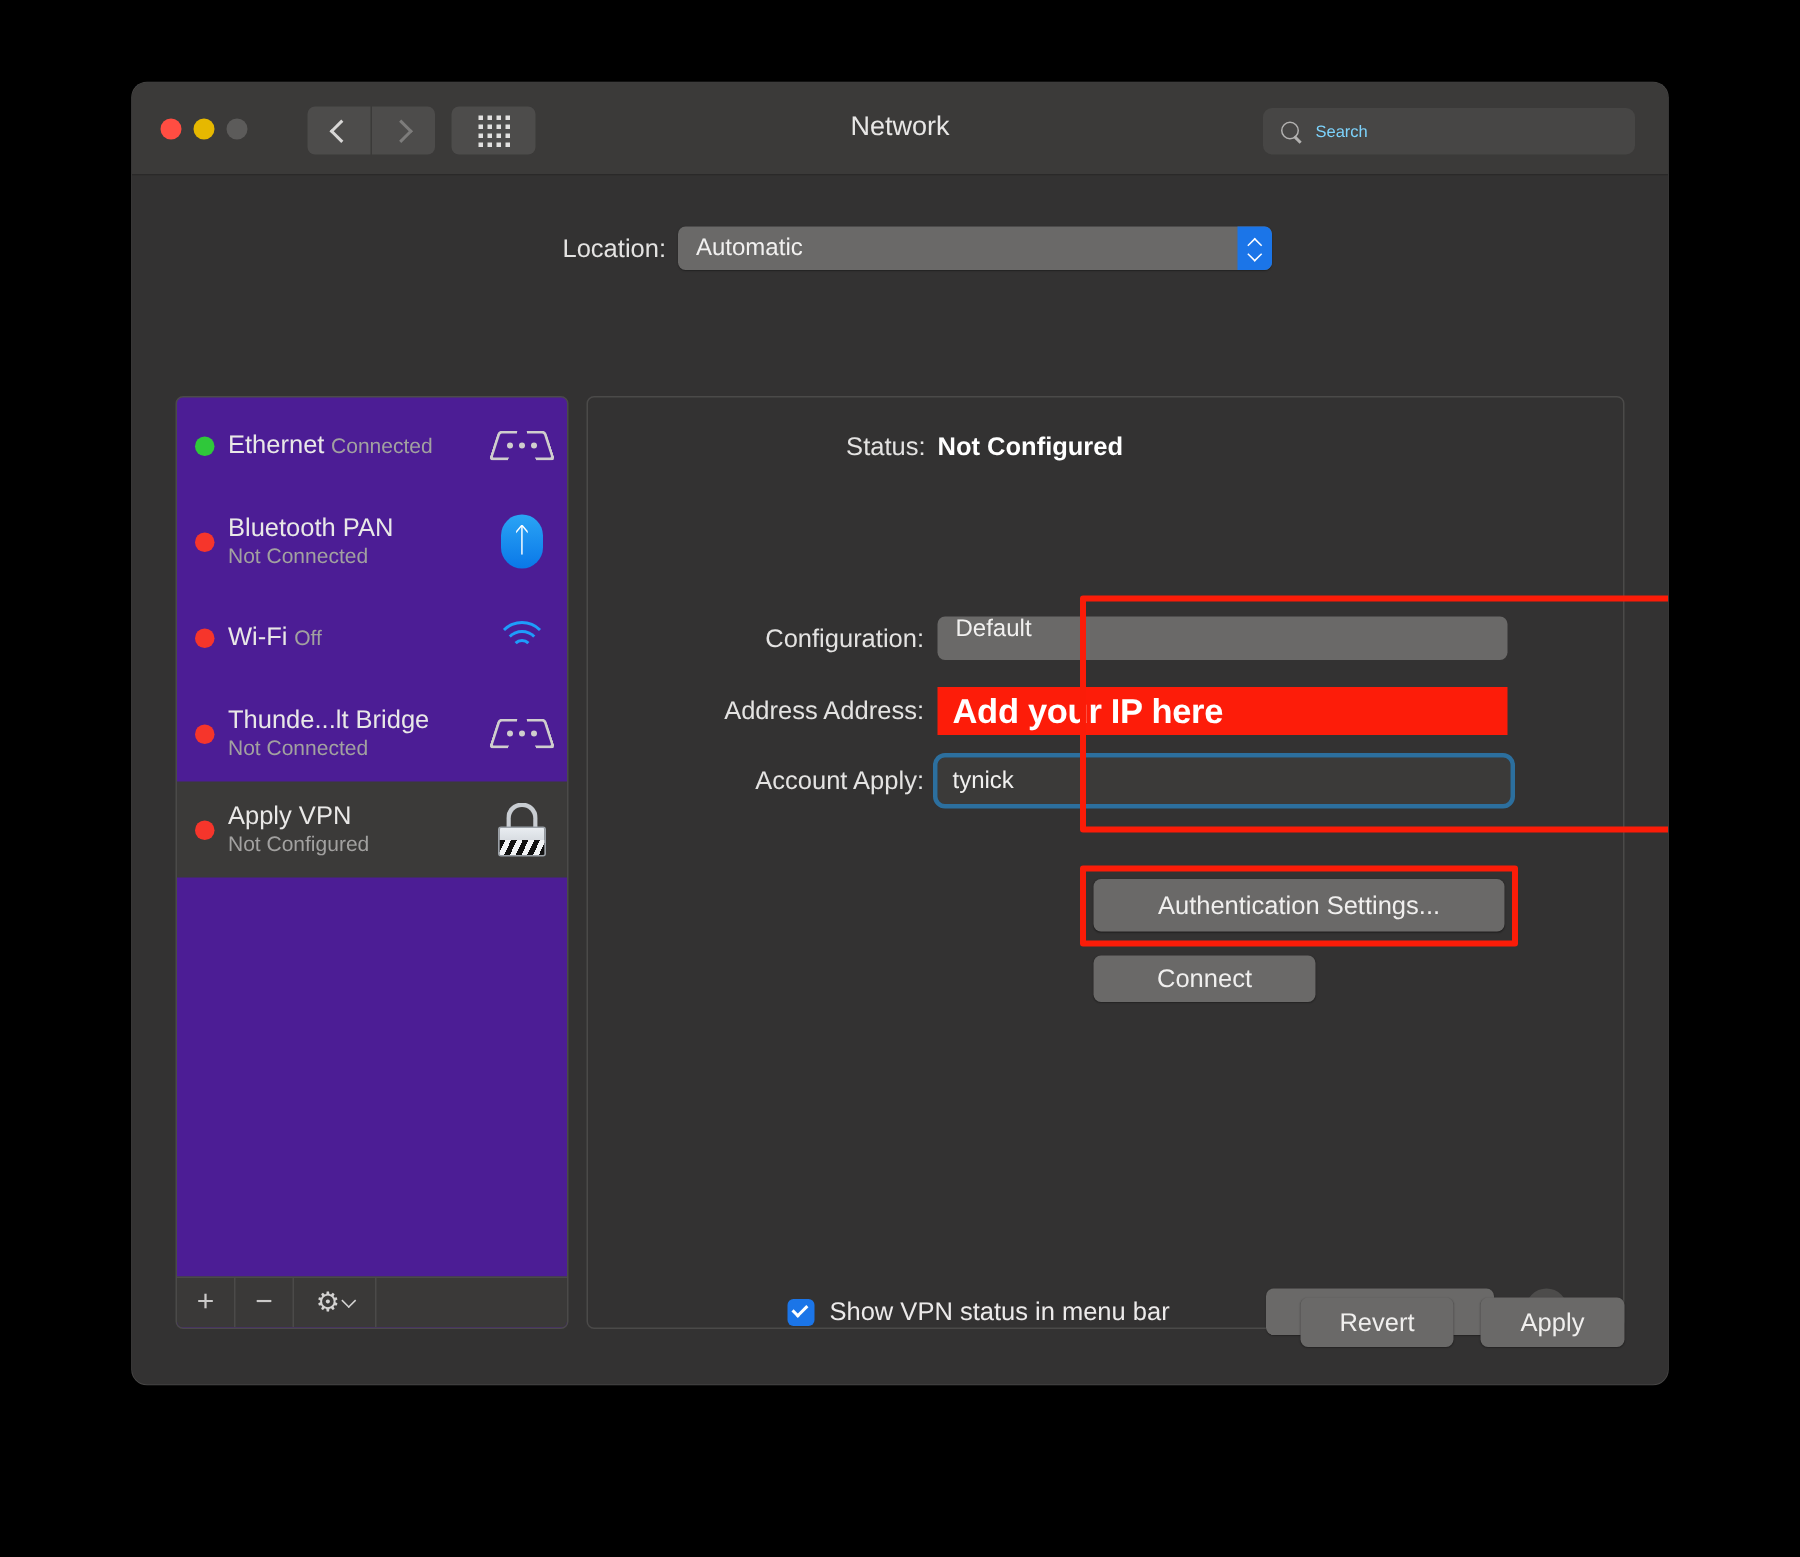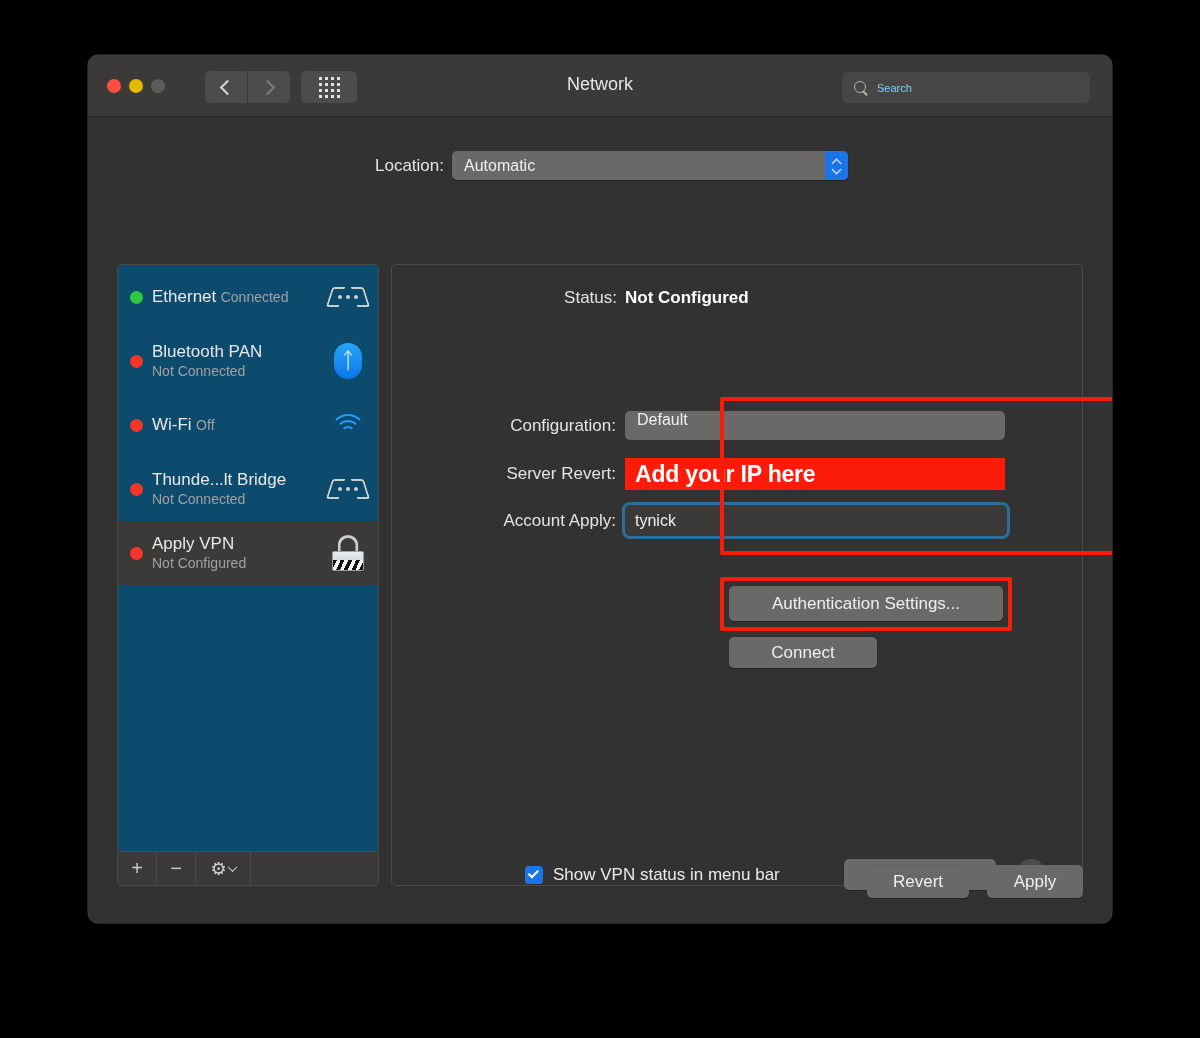--- a/index.html
+++ b/index.html
@@ -108,21 +108,21 @@
   }
   .popup .stepper .ar.dn::before { border-width: 0 1.8px 1.8px 0; top: -1px; }
 
   
   .content { position: absolute; left: 0; top: 144px; right: 0; bottom: 0; }
 
   
   .sidebar {
     position: absolute; left: 29px; top: 65px;
     width: 262px; height: 622px;
-    background: #0c4a6e;
+    background: #4c1d95;
     border: 1px solid #4b4a49; border-radius: 5px;
     overflow: hidden;
   }
   .svc-list { position: absolute; left: 0; right: 0; top: 0; bottom: 34px; }
   .svc {
     position: relative;
     height: 64px;
     display: flex; align-items: center;
     padding: 0 10px 0 12px;
   }
@@ -457,21 +457,21 @@
         <span class="cfg-popup">
           <span>Default</span>
           <span class="stepper">
             <span class="ar up"></span>
             <span class="ar dn"></span>
           </span>
         </span>
       </div>
 
       <div class="formrow row-server">
-        <span class="lbl">Server Revert:</span>
+        <span class="lbl">Address Address:</span>
         <span class="redbanner">Add your IP here</span>
       </div>
 
       <div class="formrow row-account">
         <span class="lbl">Account Apply:</span>
         <span class="acct-field">
           <span>tynick</span>
         </span>
       </div>
 

